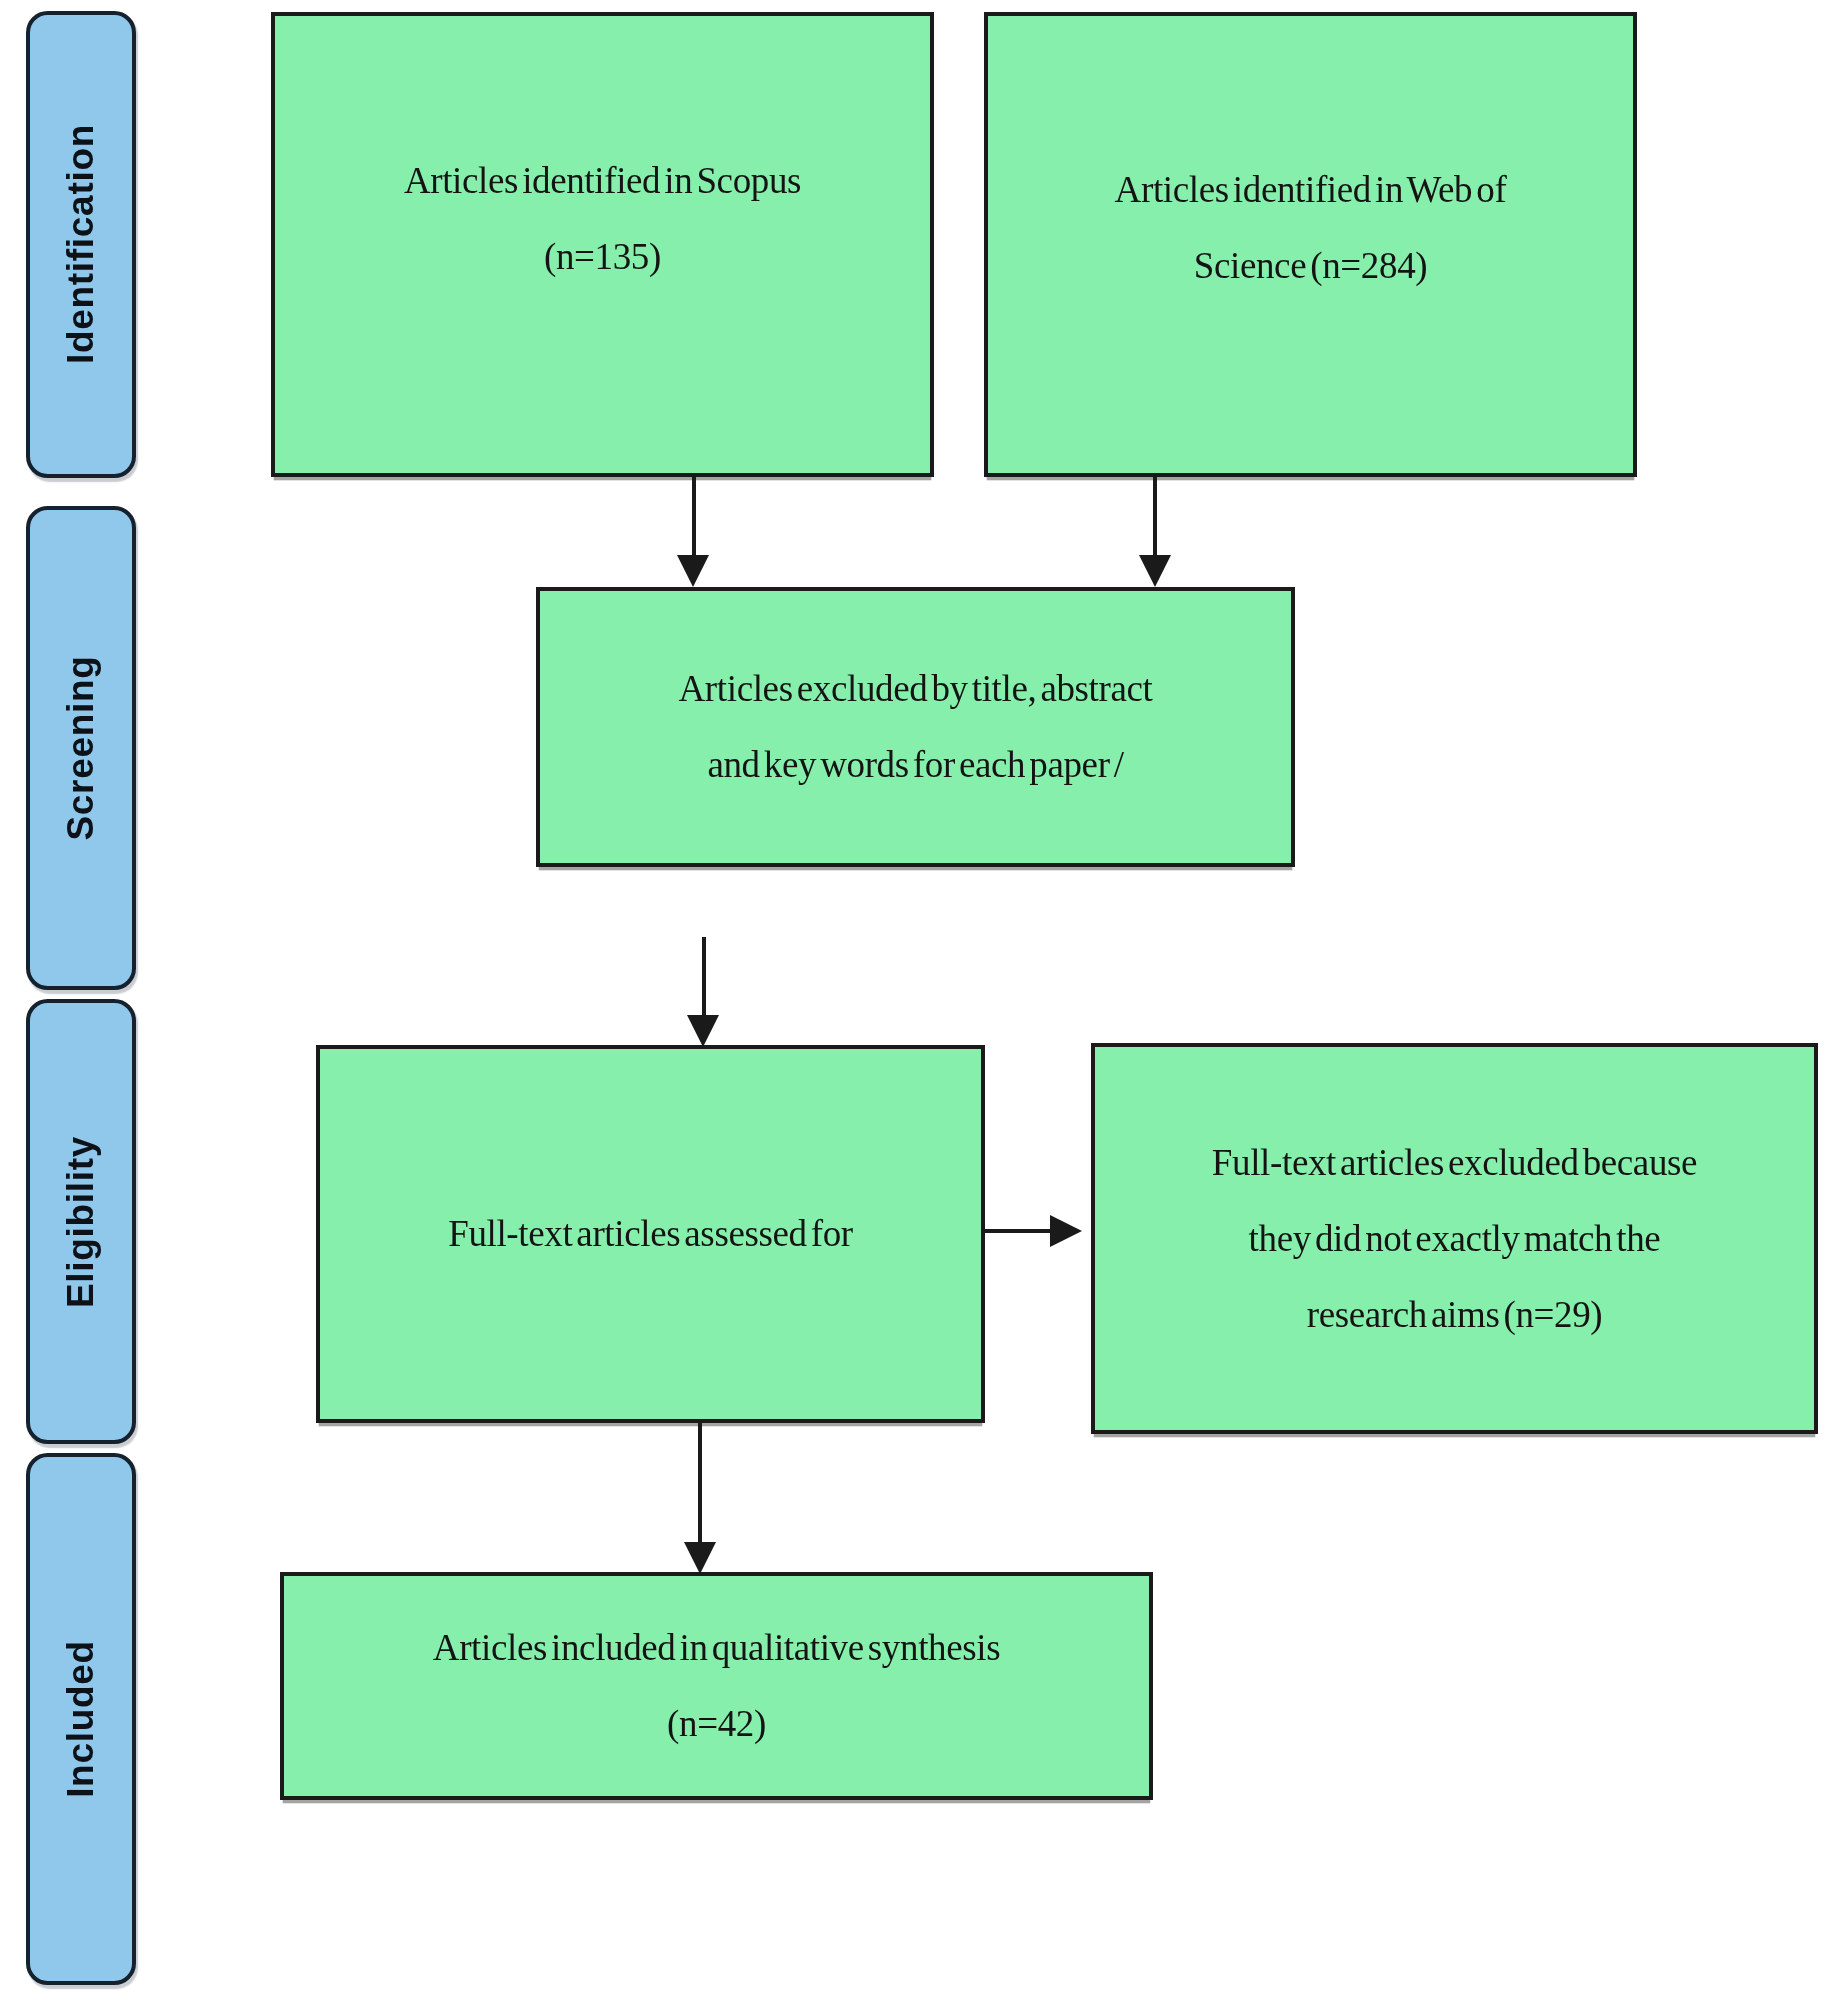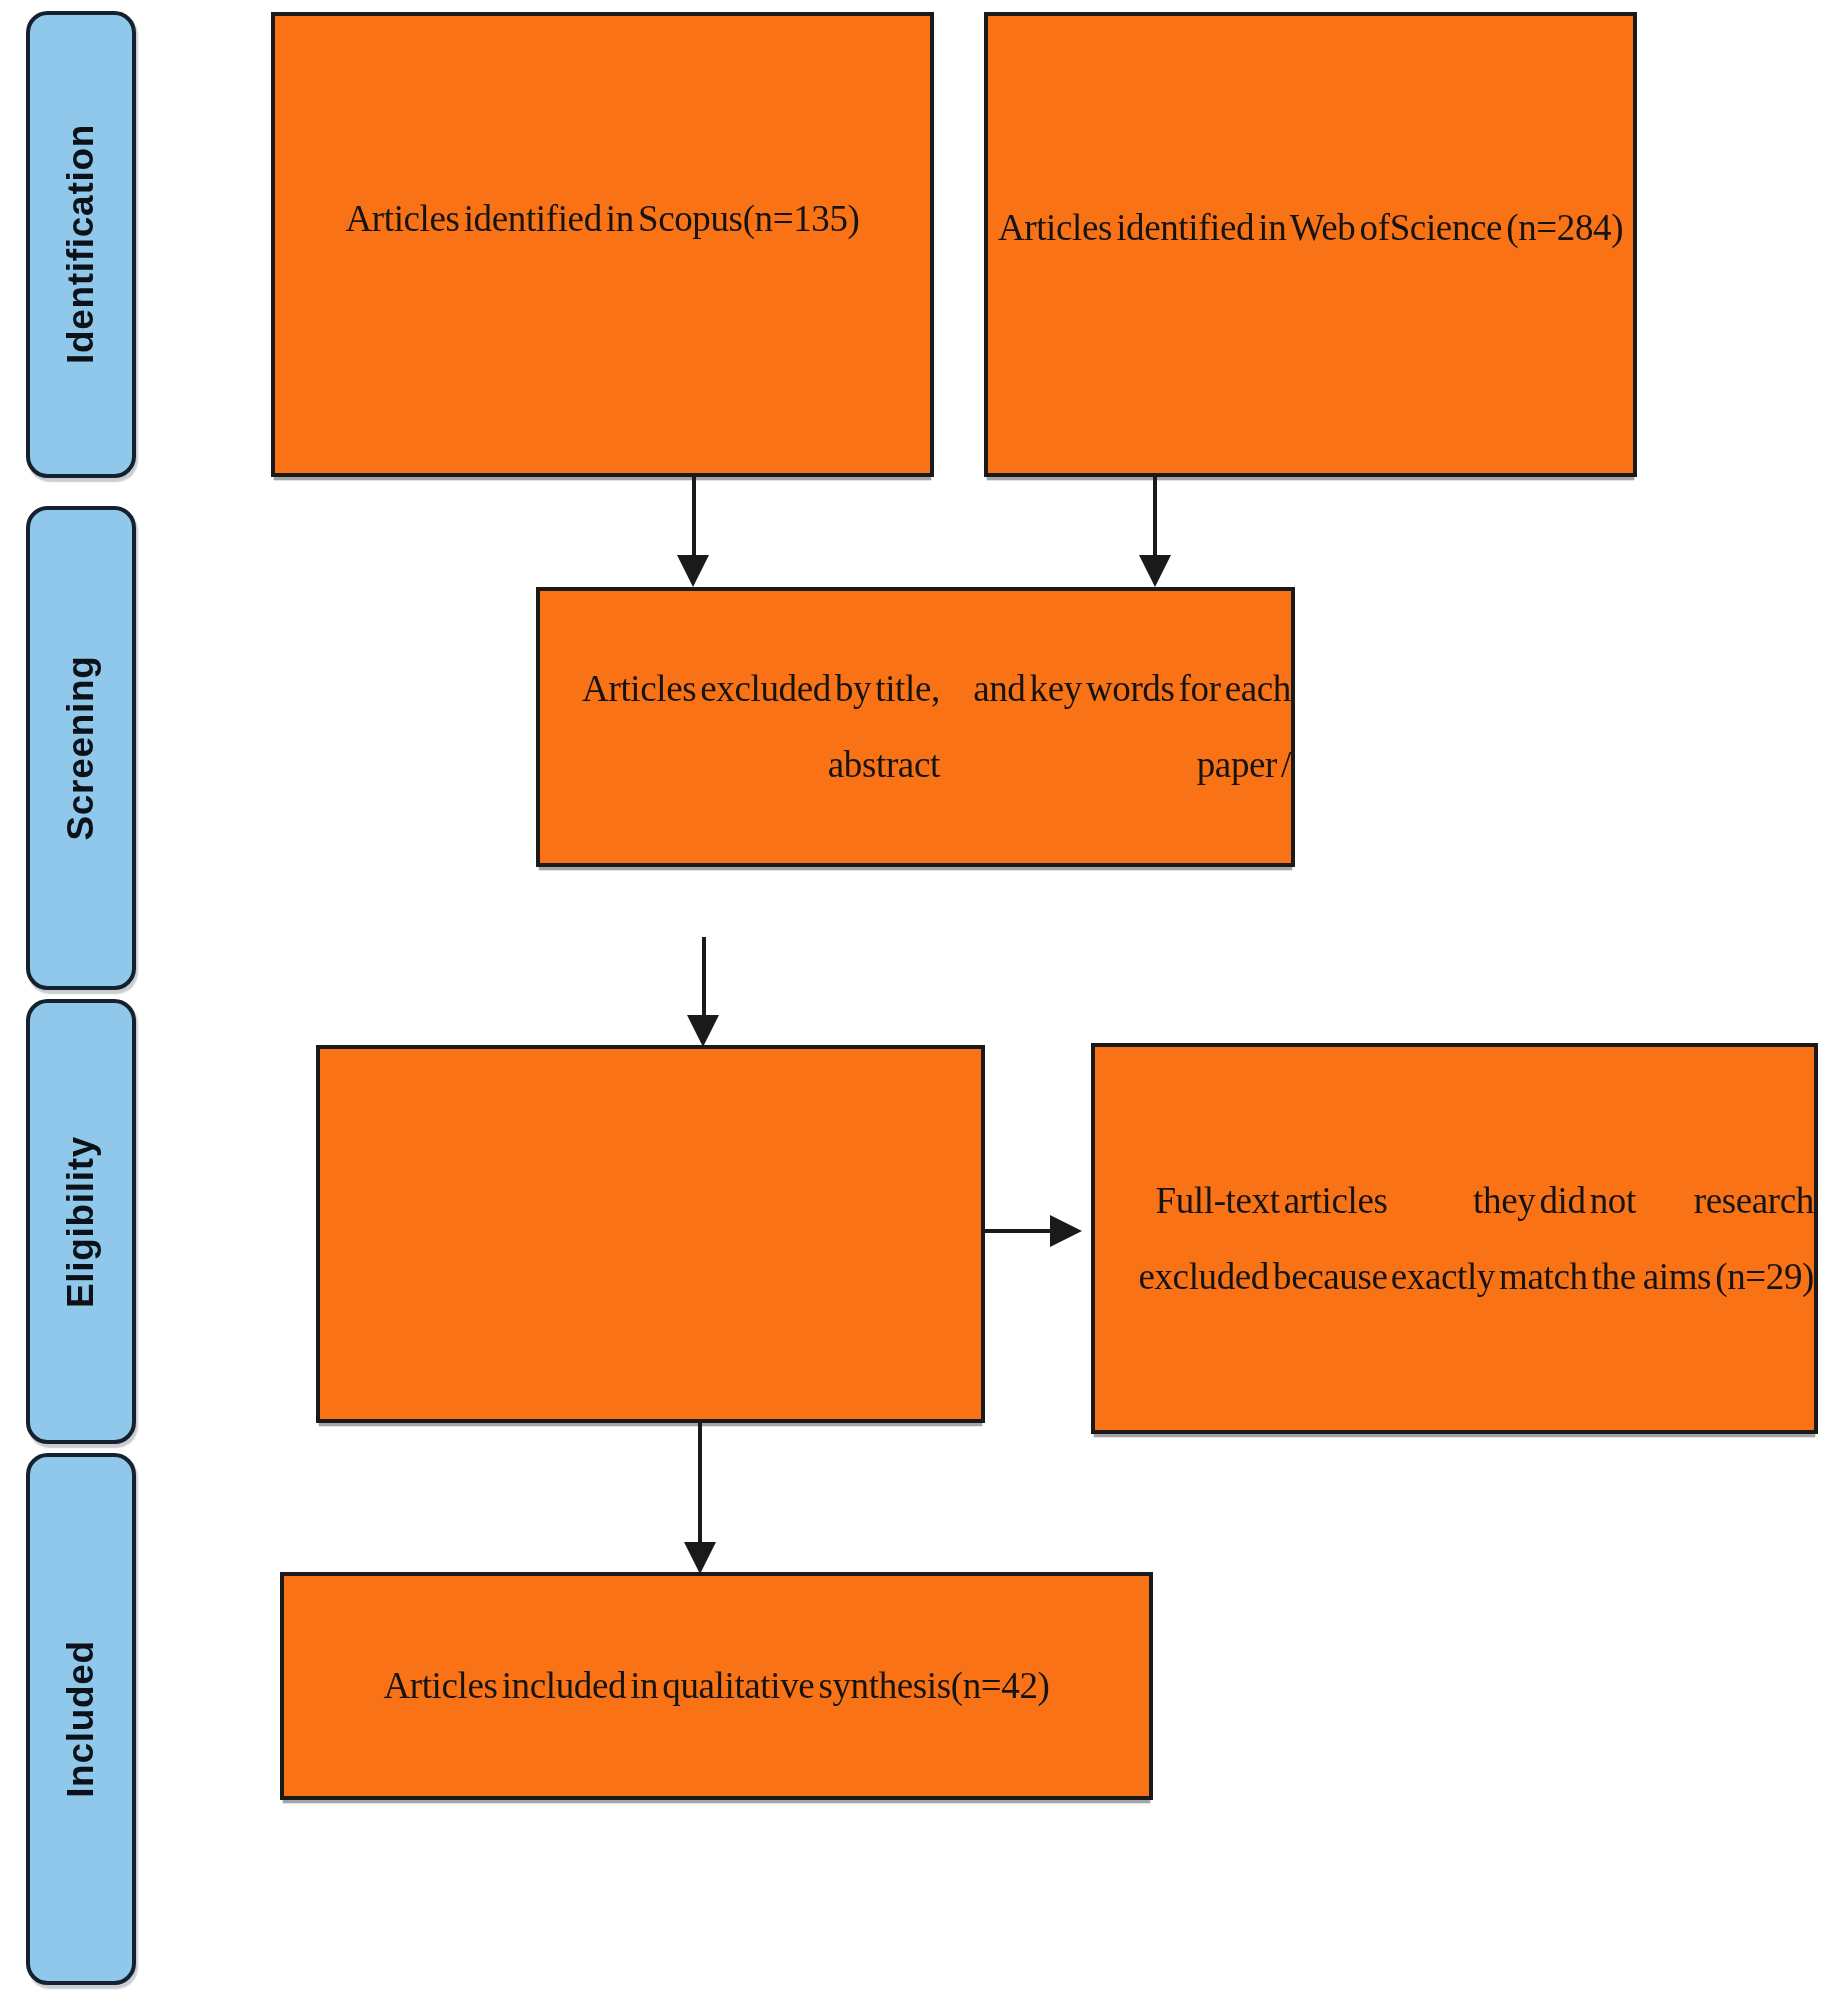--- a/index.html
+++ b/index.html
@@ -40,23 +40,23 @@
   #stage-identification { top: 10.8px;   height: 467px; }
   #stage-screening      { top: 506px;  height: 484px; }
   #stage-eligibility    { top: 999px; height: 445px; }
   #stage-included       { top: 1453px; height: 532px; }
 
   
   .flow-box {
     position: absolute;
     box-sizing: border-box;
     border: 4px solid #1A1A1A;
-    background: #f97316;
+    background: #86efac;
     display: flex;
-    flex-direction: row;
+    flex-direction: column;
     align-items: center;
     justify-content: center;
     text-align: right;
     font-size: 37px;
     line-height: 76px;
     word-spacing: -0.13em;
     letter-spacing: -0.01em;
     box-shadow: 0 6px 0 -2.7px rgba(90,90,90,0.55);
   }
   .flow-box .line { display: block; }
@@ -132,20 +132,21 @@
     <span class="line">Articles identified in Web of</span>
     <span class="line">Science (n=284)</span>
   </div>
 
   <div class="flow-box" id="box-screen">
     <span class="line">Articles excluded by title, abstract</span>
     <span class="line">and key words for each paper /</span>
   </div>
 
   <div class="flow-box" id="box-eligible">
+    <span class="line">Full-text articles assessed for</span>
   </div>
 
   <div class="flow-box" id="box-excluded">
     <span class="line">Full-text articles excluded because</span>
     <span class="line">they did not exactly match the</span>
     <span class="line">research aims (n=29)</span>
   </div>
 
   <div class="flow-box" id="box-included">
     <span class="line">Articles included in qualitative synthesis</span>

